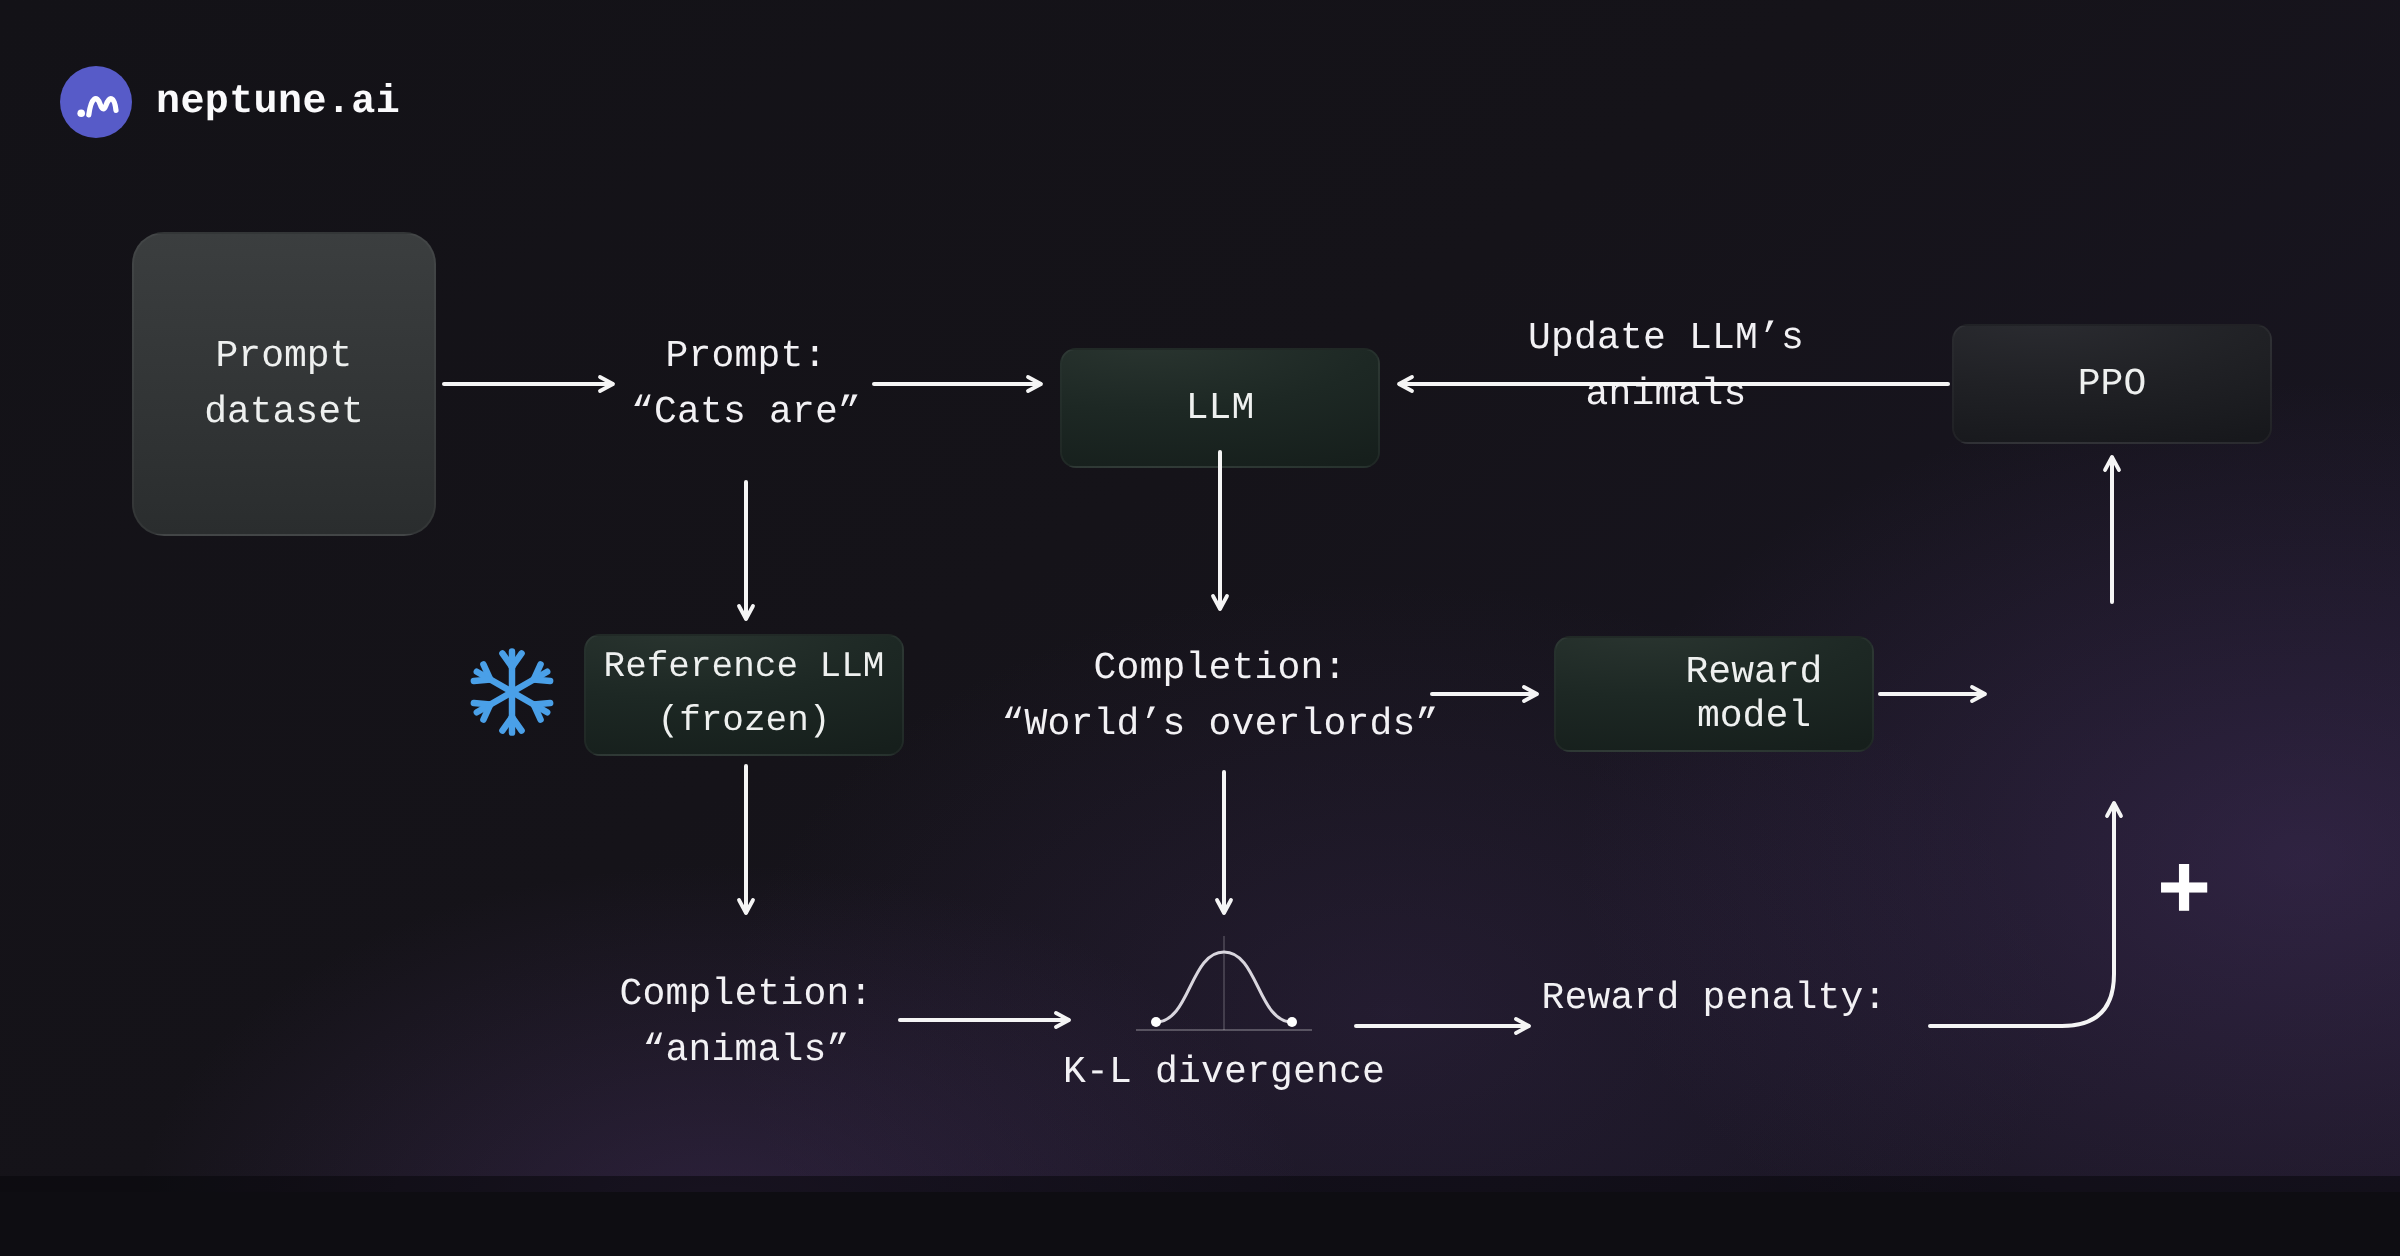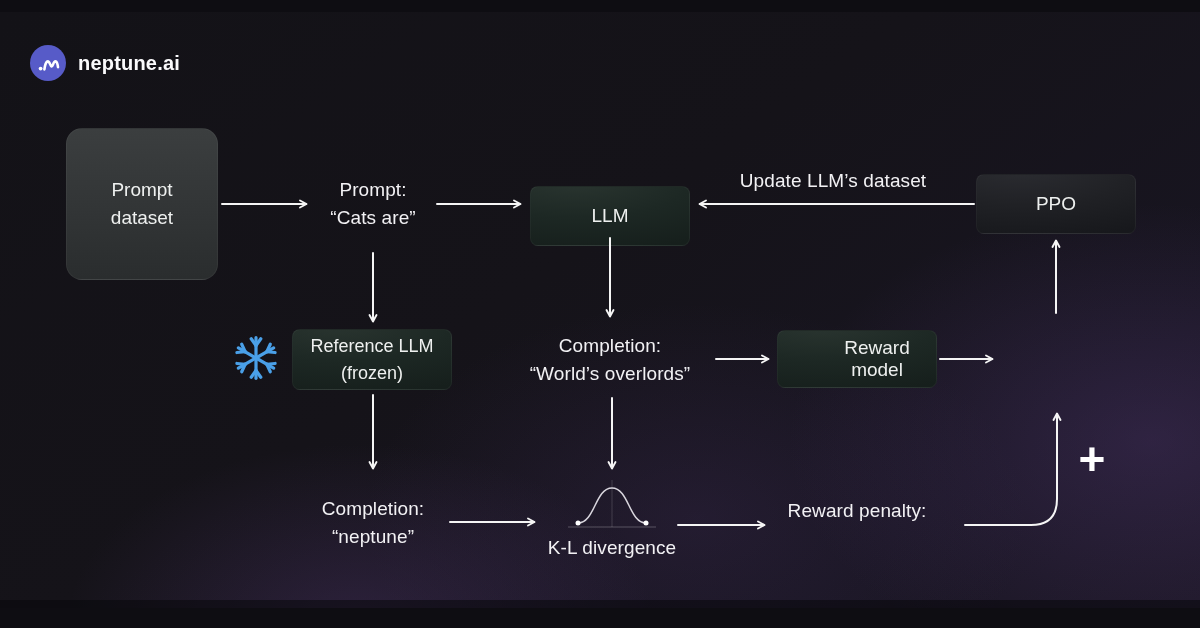--- a/index.html
+++ b/index.html
@@ -1,25 +1,24 @@
 <!DOCTYPE html>
 <html><head>
 <meta charset="utf-8">
 <style>
   * { margin:0; padding:0; box-sizing:border-box; }
   html,body { width:1200px; height:628px; background:#0e0d12; }
   .canvas {
     position:relative; width:1200px; height:596px; overflow:hidden;
-    font-family:Liberation Sans, sans-serif; color:#f2f1f4;
+    font-family:Liberation Mono, monospace; color:#f2f1f4;
     background:
       radial-gradient(ellipse 420px 260px at 30% 103%, rgba(96,64,132,0.30), rgba(96,64,132,0) 70%),
       radial-gradient(ellipse 520px 340px at 96% 72%, rgba(98,66,138,0.30), rgba(98,66,138,0) 70%),
       radial-gradient(ellipse 460px 300px at 58% 85%, rgba(86,58,120,0.20), rgba(86,58,120,0) 72%),
       linear-gradient(145deg, #131217 0%, #151319 45%, #181521 80%, #1c1725 100%);
-    margin-top: 12px;
   }
   .bottom-strip { position:absolute; left:0; right:0; bottom:0; height:8px; background:rgba(8,7,11,0.55); }
 
   
   .brand { position:absolute; left:30px; top:33px; display:flex; align-items:center; gap:12px; }
   .brand-name { font-size:20px; font-weight:700; letter-spacing:0.2px; color:#fafafc; }
 
   
   .box {
     position:absolute; display:flex; flex-direction:column; align-items:center; justify-content:center;
@@ -113,31 +112,31 @@
         <use href="#sf" transform="rotate(300 24 24)"></use>
       </g>
     </svg>
   </span>
 
   <div class="tlabel lb-prompt">
     <div>Prompt:</div>
     <div>“Cats are”</div>
   </div>
 
-  <div class="tlabel lb-update">Update LLM’s dataset</div>
+  <div class="tlabel lb-update">Update LLM’s animals</div>
 
   <div class="tlabel lb-compllm">
     <div>Completion:</div>
     <div>“World’s overlords”</div>
   </div>
 
 
   <div class="tlabel lb-compref">
     <div>Completion:</div>
-    <div>“neptune”</div>
+    <div>“animals”</div>
   </div>
 
   <div class="tlabel lb-penalty">
     <div>Reward penalty:</div>
   </div>
 
   <span class="icon-abs" style="left:552px; top:460px;">
     <svg width="120" height="62" viewBox="0 0 120 62">
       <line x1="16" y1="55" x2="104" y2="55" stroke="rgba(255,255,255,0.25)" stroke-width="1"></line>
       <line x1="60" y1="8" x2="60" y2="55" stroke="rgba(255,255,255,0.16)" stroke-width="1"></line>

